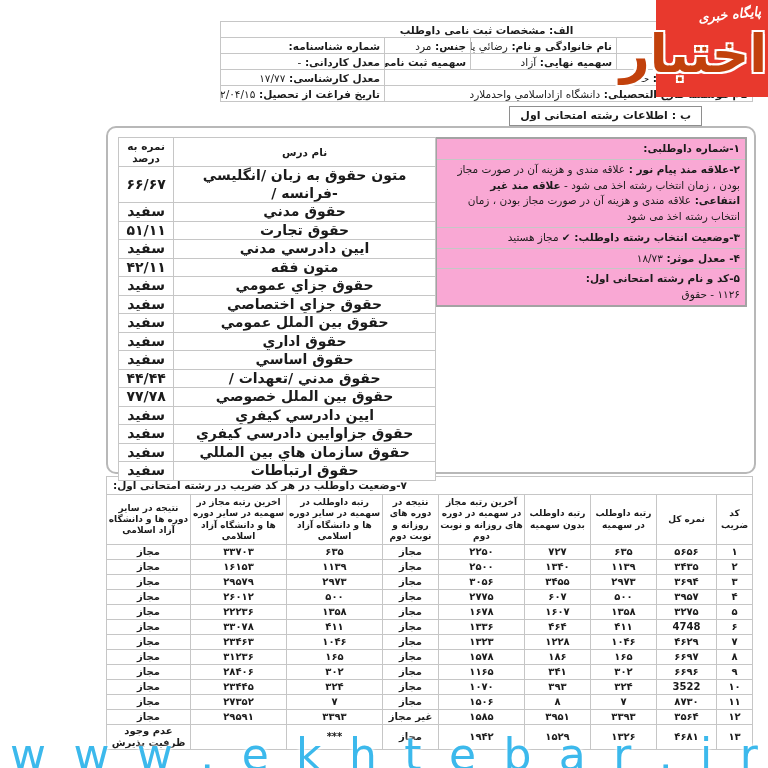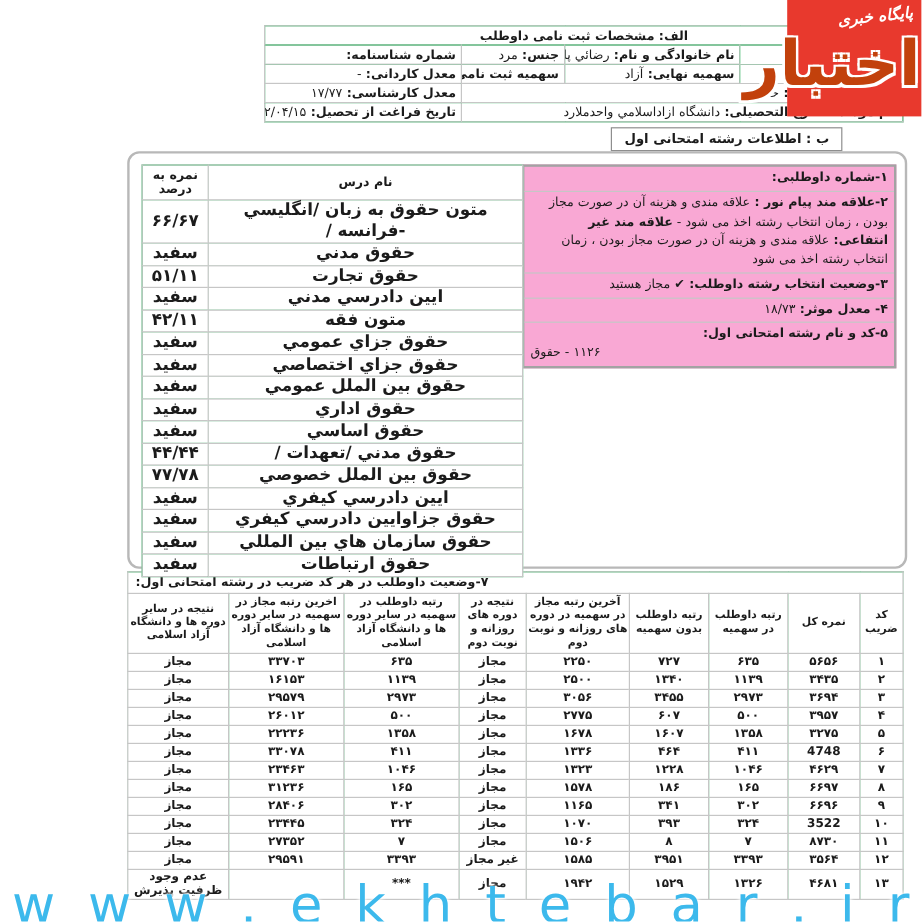--- a/index.html
+++ b/index.html
@@ -36,21 +36,21 @@
   
   .bigbox{position:absolute;top:126px;right:12px;width:650px;height:348px;z-index:1;
        border:2px solid #b8b8b8;border-radius:10px;background:#fff}
 
   
   .info-panel{position:absolute;top:9px;right:7px;width:312px;border:2px solid #a3a3a3;
        direction:rtl;background:#f9a8d4}
   .info-item{border-bottom:1px solid #c6c6c6;padding:2px 5px;font-size:10.5px;
        line-height:1.5;text-align:right}
   .info-item:last-child{border-bottom:none}
-  .seg-block{text-align:left;font-weight:400}
+  .seg-block{text-align:right;font-weight:400}
 
   
   .grades{position:absolute;top:9px;left:10px;width:318px;direction:rtl}
   .grades table{width:100%;table-layout:fixed}
   .grades th.gtitle{text-align:right;font-size:10.5px;height:17px}
   .grades th{font-size:10.5px;text-align:center;vertical-align:middle;line-height:1.15;padding:2px}
   .grades td{font-size:14px;text-align:center;height:15px;line-height:1.25;padding:0 2px}
 
   
   .coef{position:absolute;top:476px;right:15px;width:646px;direction:rtl}

